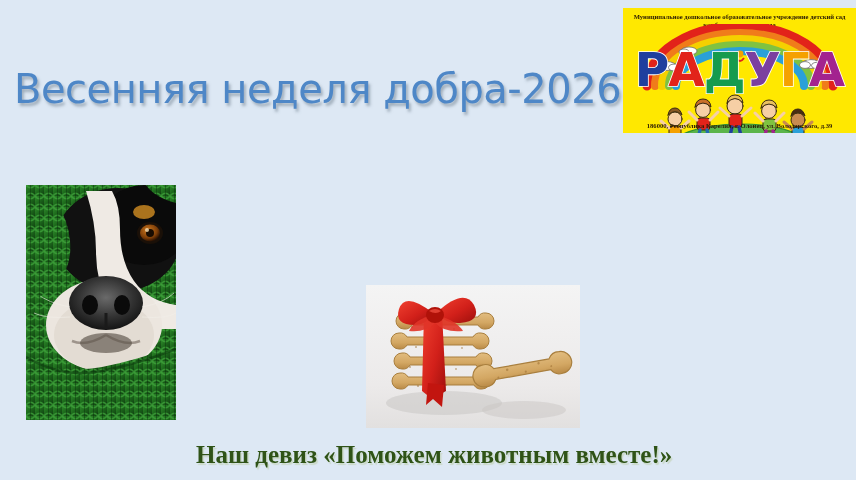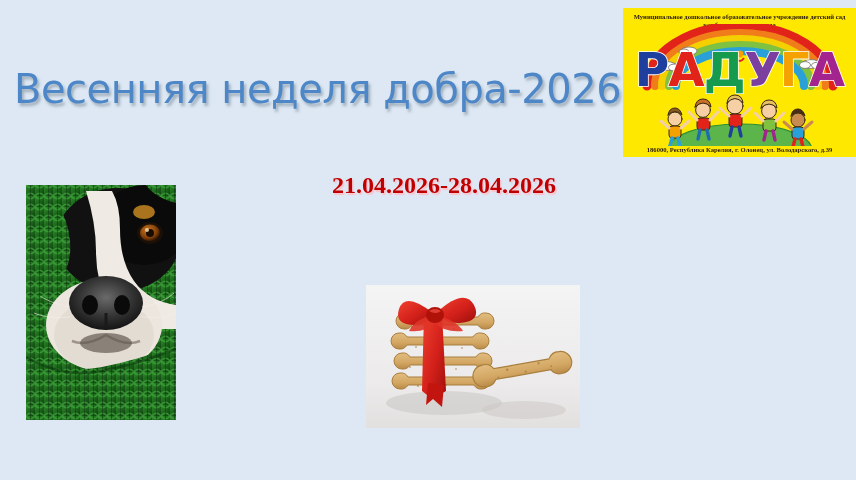--- a/index.html
+++ b/index.html
@@ -98,21 +98,21 @@
     background: #efefef;
   }
   .treats-photo svg { display: block; }
 
   
   .logo {
     position: absolute;
     left: 623px;
     top: 8px;
     width: 233px;
-    height: 149px;
+    height: 125px;
     background: #ffe800;
     overflow: hidden;
   }
   .logo-top-text {
     position: absolute;
     top: 5px;
     left: 0;
     width: 233px;
     text-align: center;
     font-family: "Liberation Serif", serif;
@@ -244,21 +244,20 @@
       </g>
     </svg>
 
     <div class="raduga">
       <span style="color:#1f3f9e">Р</span><span style="color:#e2231a">А</span><span style="color:#169b4e">Д</span><span style="color:#7b3fa0">У</span><span style="color:#f5a100">Г</span><span style="color:#a3238f">А</span>
     </div>
 
     <div class="logo-bottom-text">186000, Республика Карелия, г. Олонец, ул. Володарского, д.39</div>
   </div>
 
-  <div class="date-line">21.04.2026-28.04.2026</div>
 
 
   <div class="dog-photo">
     <svg width="150" height="235" viewBox="0 0 150 235">
       <defs>
         <linearGradient id="knitG" x1="0" y1="0" x2="1" y2="1">
           <stop offset="0%" stop-color="#2f8a2c"></stop>
           <stop offset="45%" stop-color="#1d6a1c"></stop>
           <stop offset="100%" stop-color="#0f3d10"></stop>
         </linearGradient>
@@ -393,14 +392,15 @@
           <circle cx="30" cy="-2" r="1.3"></circle>
             <circle cx="48" cy="3" r="1.1"></circle>
           <circle cx="62" cy="-3" r="1.2"></circle>
             <circle cx="20" cy="4" r="1"></circle>
           <circle cx="74" cy="2" r="1"></circle>
         </g>
       </g>
     </svg>
   </div>
 
+  <div class="motto">Наш девиз «Поможем животным вместе!»</div>
 
 </div>
 
 </body></html>

